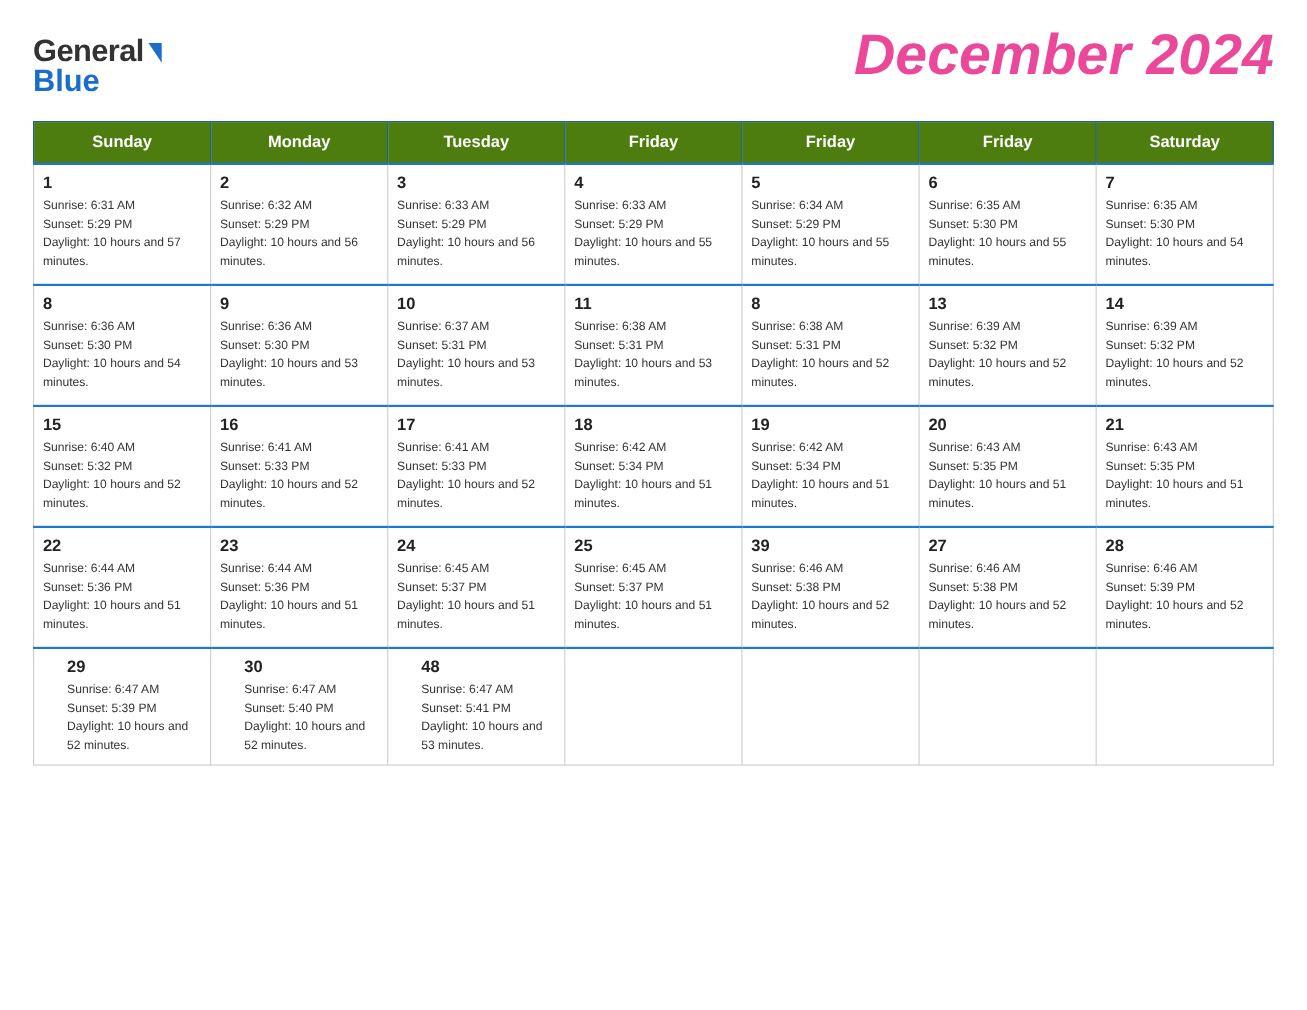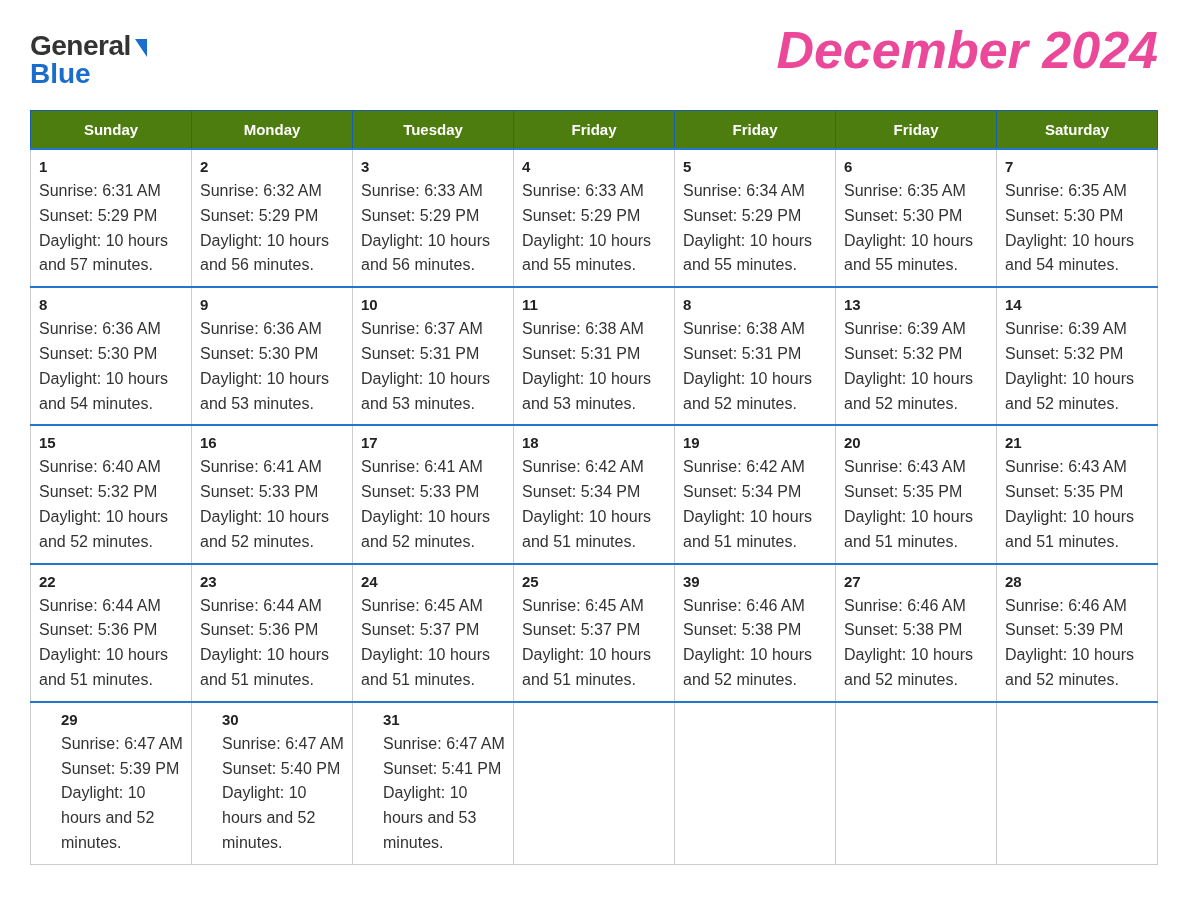--- a/index.html
+++ b/index.html
@@ -86,21 +86,21 @@
     }
     .day-num {
       font-size: 15px;
       font-weight: bold;
       color: #222;
       display: block;
       margin-bottom: 4px;
     }
     .day-info {
       line-height: 1.55;
-      font-size: 16px;
+      font-size: 11px;
       color: #333;
     }
     tbody tr:last-child td {
       height: 100px;
       padding-left: 30px;
     }
     .empty-cell {
       background: #fff;
       border-top: 2px solid #2277cc;
     }
@@ -257,21 +257,21 @@
       <tr>
         <td>
         <span class="day-num">29</span>
         <span class="day-info">Sunrise: 6:47 AM<br>Sunset: 5:39 PM<br>Daylight: 10 hours and 52 minutes.</span>
       </td>
         <td>
         <span class="day-num">30</span>
         <span class="day-info">Sunrise: 6:47 AM<br>Sunset: 5:40 PM<br>Daylight: 10 hours and 52 minutes.</span>
       </td>
         <td>
-        <span class="day-num">31</span>
+        <span class="day-num">48</span>
         <span class="day-info">Sunrise: 6:47 AM<br>Sunset: 5:41 PM<br>Daylight: 10 hours and 53 minutes.</span>
       </td>
         <td class="empty-cell"></td>
         <td class="empty-cell"></td>
         <td class="empty-cell"></td>
         <td class="empty-cell"></td>
       </tr>
     </tbody>
 </table>
 

